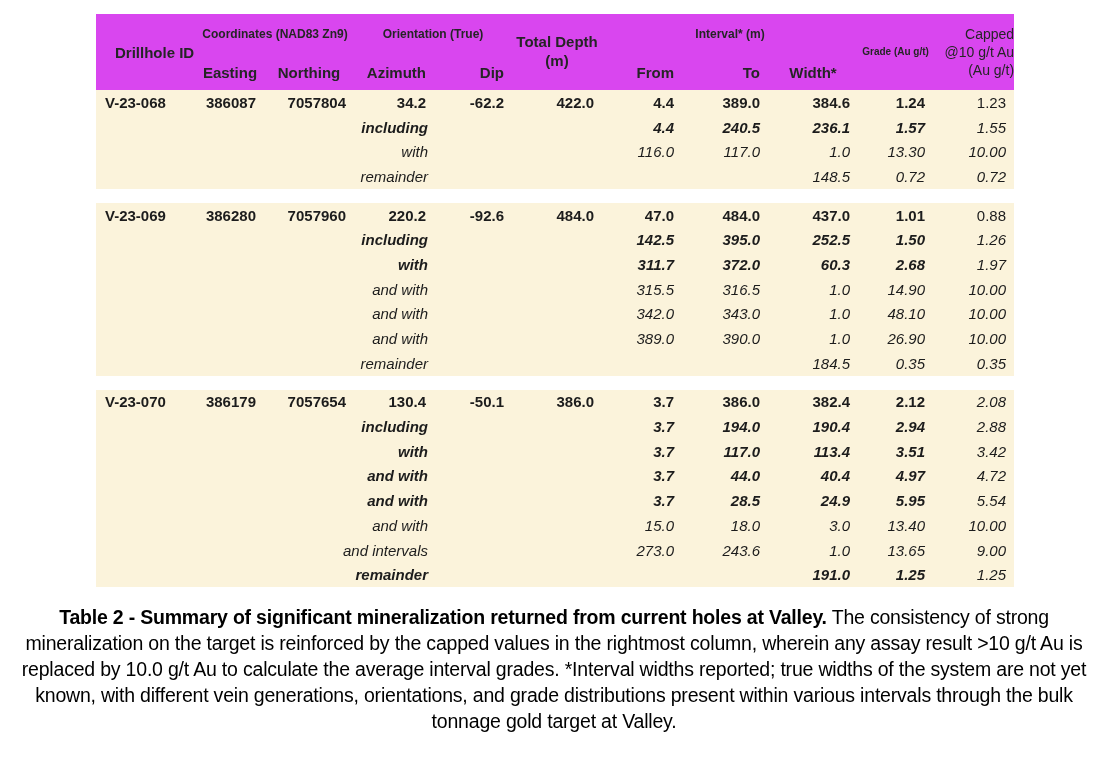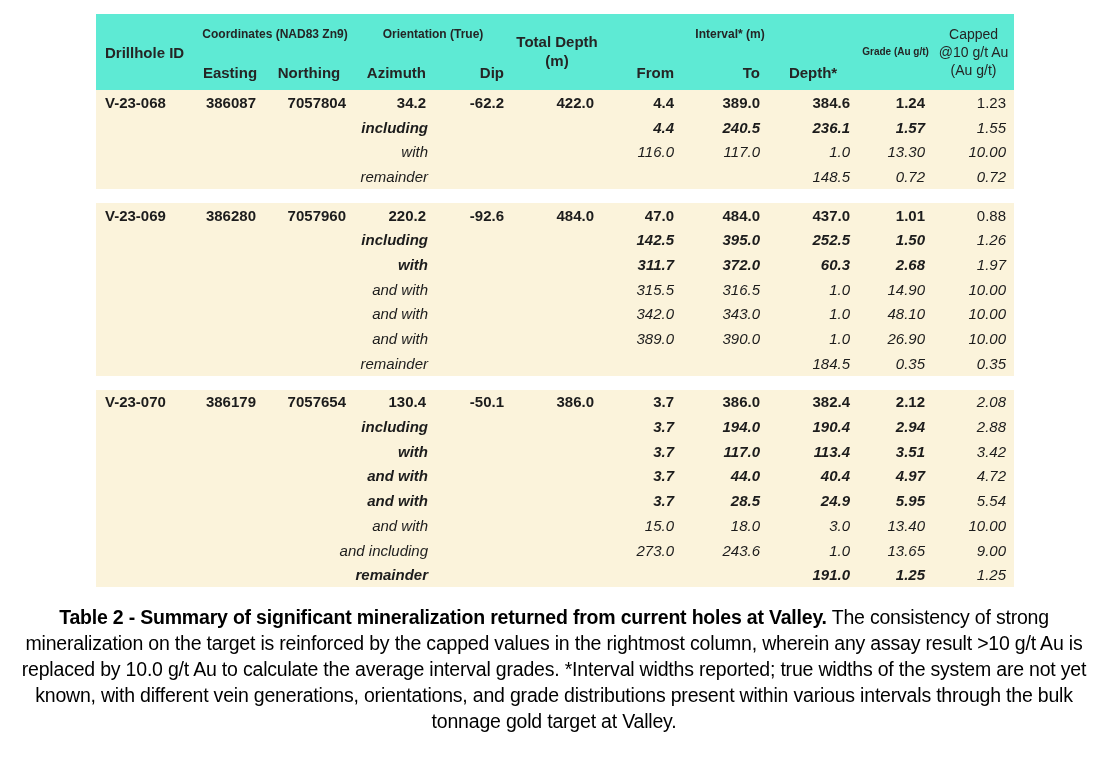--- a/index.html
+++ b/index.html
@@ -8,31 +8,31 @@
     font-family:"Liberation Sans",sans-serif;color:#1c1c1c;overflow:hidden;
   }
   .table-wrap{position:absolute;left:96px;top:14px;width:918px;}
   table{border-collapse:collapse;table-layout:fixed;width:918px;}
   col.c-id{width:100px;}col.c-east{width:68px;}col.c-north{width:90px;}
   col.c-az{width:80px;}col.c-dip{width:78px;}col.c-depth{width:90px;}
   col.c-from{width:80px;}col.c-to{width:86px;}col.c-width{width:90px;}
   col.c-grade{width:75px;}col.c-capped{width:81px;}
 
   thead th{
-    background:#5eead4;color:#252525;font-weight:bold;vertical-align:middle;
+    background:#d946ef;color:#252525;font-weight:bold;vertical-align:middle;
     padding:0;white-space:normal;
   }
   th.grp{font-size:12px;height:40px;vertical-align:middle;text-align:center;}
   th.sub{font-size:15px;height:36px;vertical-align:middle;}
-  th.h-id{font-size:15px;text-align:left;padding-left:9px;vertical-align:middle;}
+  th.h-id{font-size:15px;text-align:left;padding-left:19px;vertical-align:middle;}
   th.h-center{text-align:center;}
   th.h-right{text-align:right;padding-right:8px;}
   th.h-depth{font-size:15px;text-align:center;line-height:1.25;}
   th.h-grade{font-size:10px;text-align:center;line-height:1.25;}
-  th.h-capped{font-size:14px;font-weight:normal;text-align:center;line-height:1.3;}
+  th.h-capped{font-size:14px;font-weight:normal;text-align:right;line-height:1.3;}
 
   tbody td{
     background:#fbf3db;font-size:15px;height:24.7px;padding:0 8px 0 0;
     white-space:nowrap;vertical-align:middle;color:#1c1c1c;
   }
   td.id{text-align:left;padding-left:9px;margin-left:32px;}
   td.num{text-align:right;}
   td.qual{text-align:right;padding-right:6px;}
   tr.r-main td{font-weight:bold;font-style:normal;}
   tr.r-bi td{font-weight:bold;font-style:italic;}
@@ -77,21 +77,21 @@
         <th class="h-grade" rowspan="2">Grade (Au g/t)</th>
         <th class="h-capped" rowspan="2">Capped @10 g/t Au (Au g/t)</th>
       </tr>
       <tr>
         <th class="sub h-center">Easting</th>
         <th class="sub h-center">Northing</th>
         <th class="sub h-right">Azimuth</th>
         <th class="sub h-right">Dip</th>
         <th class="sub h-right">From</th>
         <th class="sub h-right">To</th>
-        <th class="sub h-center">Depth*</th>
+        <th class="sub h-center">Width*</th>
       </tr>
     </thead>
     <tbody>
         <tr class="r-main">
           <td class="id">V-23-068</td>
           <td class="num">386087</td>
           <td class="num">7057804</td>
           <td class="num">34.2</td>
           <td class="num">-62.2</td>
           <td class="num">422.0</td>
@@ -267,21 +267,21 @@
           <td colspan="4" class="qual">and with</td>
           <td class="num"></td>
           <td class="num"></td>
           <td class="num">15.0</td>
           <td class="num">18.0</td>
           <td class="num">3.0</td>
           <td class="num">13.40</td>
           <td class="num capped">10.00</td>
         </tr>
         <tr class="r-i">
-          <td colspan="4" class="qual">and including</td>
+          <td colspan="4" class="qual">and intervals</td>
           <td class="num"></td>
           <td class="num"></td>
           <td class="num">273.0</td>
           <td class="num">243.6</td>
           <td class="num">1.0</td>
           <td class="num">13.65</td>
           <td class="num capped">9.00</td>
         </tr>
         <tr class="r-bi">
           <td colspan="4" class="qual">remainder</td>

